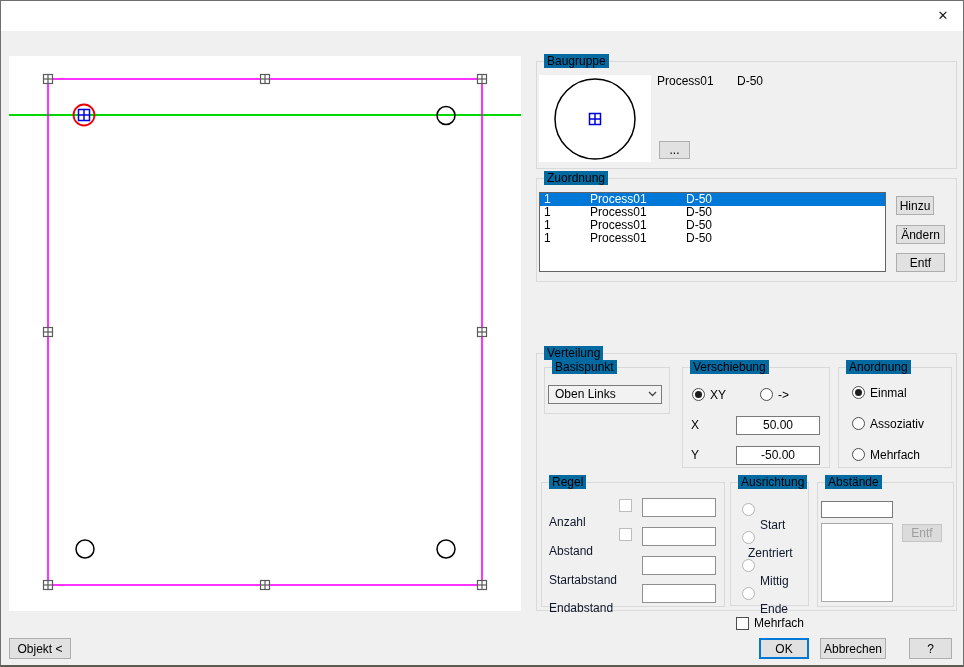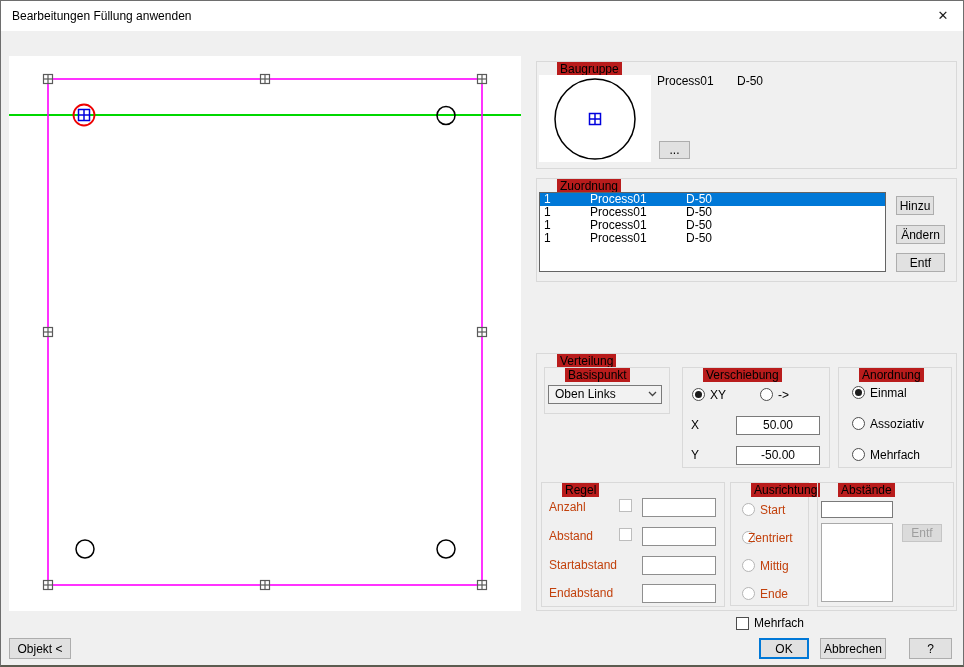--- a/index.html
+++ b/index.html
@@ -9,52 +9,51 @@
     border:1px solid #6e6e6e;border-bottom:2px solid #5c5c50;
     font-family:"Liberation Sans",sans-serif;font-size:12px;color:#000;overflow:hidden;
   }
   .titlebar{position:absolute;left:0;top:0;width:100%;height:30px;background:#ffffff;}
   .titlebar .title{position:absolute;left:11px;top:0;line-height:30px;}
   .close-btn{position:absolute;right:0;top:0;width:40px;height:30px;text-align:center;line-height:30px;font-size:13px;color:#1a1a1a;cursor:default;}
   .headerstrip{position:absolute;left:0;top:30px;width:100%;height:23px;background:#f6f6f6;}
   .headerstrip span{position:absolute;top:0;line-height:23px;}
   .canvas{position:absolute;left:8px;top:55px;width:512px;height:555px;background:#ffffff;}
   .group{position:absolute;border:1px solid #d9d9d9;}
-  .glabel{position:absolute;top:-8px;left:20px;background:#b91c1c;padding:0 3px;line-height:14px;white-space:nowrap;margin-top:8px;}
+  .glabel{position:absolute;top:-8px;left:7px;background:#0369a1;padding:0 3px;line-height:14px;white-space:nowrap;}
   .btn{
     position:absolute;border:1px solid #adadad;background:#e1e1e1;
     text-align:center;font-size:12px;display:flex;align-items:center;justify-content:center;cursor:default;
   }
   .btn.primary{border:2px solid #0078d7;}
   .btn.disabled{background:#dbdbdb;border-color:#c5c5c5;color:#9e9e9e;}
   .edit{position:absolute;border:1px solid #7a7a7a;background:#fff;text-align:center;line-height:17px;font-size:12px;}
   .edit.dis{border-color:#8f8f8f;}
   .combo{position:absolute;border:1px solid #7a7a7a;background:#f2f2f2;line-height:17px;padding-left:6px;}
   .combo .chev{position:absolute;right:4px;top:5px;}
   .radio{position:absolute;width:13px;height:13px;border:1px solid #4d4d4d;border-radius:50%;background:#fff;}
   .radio.sel::after{content:"";display:block;width:7px;height:7px;margin:2px;background:#1c1c1c;border-radius:50%;}
   .radio.dis{border-color:#b5b5b5;}
   .check{position:absolute;width:13px;height:13px;border:1px solid #4d4d4d;background:#fff;}
   .check.dis{border-color:#bdbdbd;}
   .rlabel{position:absolute;white-space:nowrap;line-height:15px;}
-  .dis-text{color:#c2410c;}
+  .dis-text{color:#0f172a;margin-top:15px;}
   .listbox{position:absolute;background:#fff;border:1px solid #646464;overflow:hidden;}
   .lrow{position:relative;height:13px;line-height:13px;font-size:12px;white-space:nowrap;}
   .lrow.sel{background:#0078d7;color:#fff;}
   .lrow span{position:absolute;top:0;}
   .lrow .c0{left:4px;} .lrow .c1{left:50px;} .lrow .c2{left:146px;}
   .preview{position:absolute;background:#fff;}
 </style>
 </head>
 <body>
 
 <div class="window">
 
   <div class="titlebar">
-    <span class="title">Bearbeitungen Füllung anwenden</span>
     <span class="close-btn">✕</span>
   </div>
 
 
   <div class="canvas">
     <svg width="512" height="555">
         <line x1="0" y1="59" x2="512" y2="59" stroke="#00d800" stroke-width="1.8"></line>
         <rect x="39" y="23" width="434" height="506" fill="none" stroke="#ff00ff" stroke-width="1.6"></rect>
         <g stroke="#5a5a5a" fill="#fff" stroke-width="1.2">
           <rect x="34.5" y="18.5" width="9" height="9"></rect>

